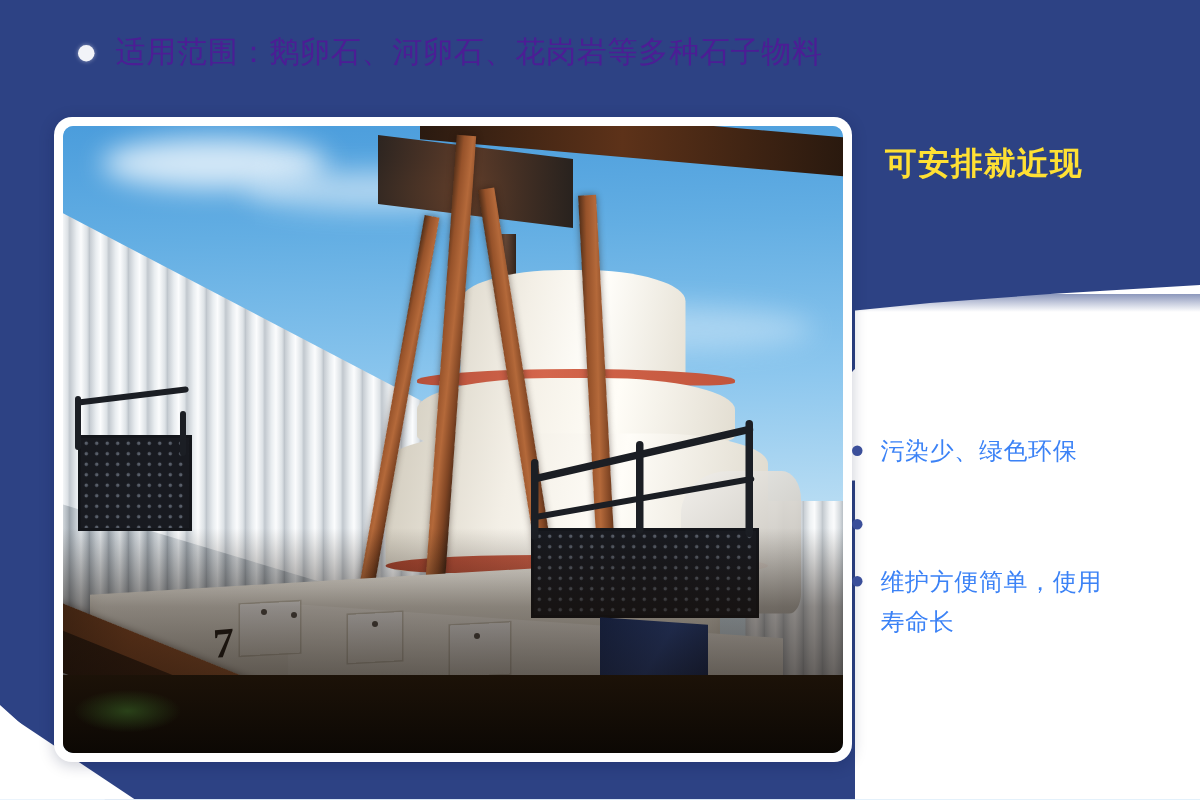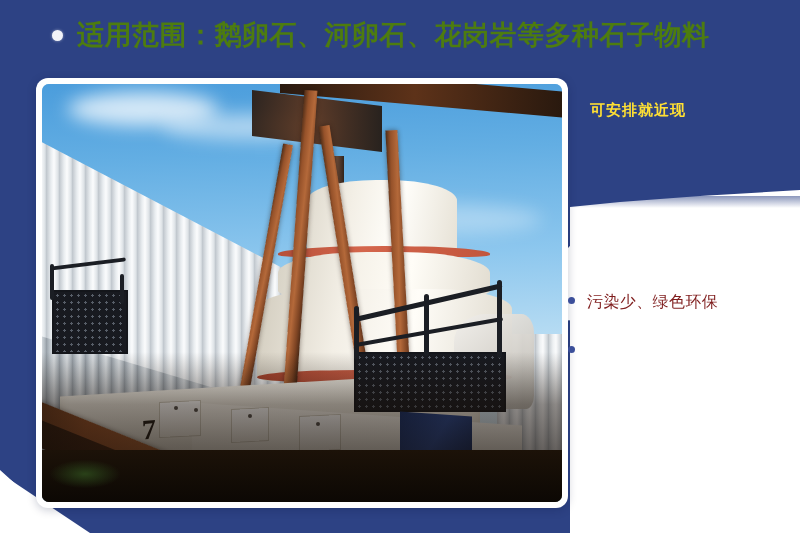--- a/index.html
+++ b/index.html
@@ -74,23 +74,23 @@
     height: 34px;
   }
   .header-bullet {
     width: 11px; height: 11px;
     border-radius: 50%;
     background: #f2f3f8;
     box-shadow: 0 0 3px rgba(255,255,255,0.5);
     flex: 0 0 auto;
   }
   .header-title {
-    color: #4d7c0f;
-    font-size: 27px;
-    font-weight: bold;
+    color: #4c1d95;
+    font-size: 20px;
+    font-weight: normal;
     letter-spacing: 0.5px;
     white-space: nowrap;
     line-height: 1;
   }
 
   
   .photo-card {
     position: absolute;
     left: 36px; top: 78px;
     width: 532px; height: 430px;
@@ -314,21 +314,21 @@
     background: repeating-linear-gradient(90deg,
         #c9cfd4 0px, #eef1f3 4px, #fafbfc 7px, #d5dade 11px, #b8bfc5 13px);
   }
 
   
   .yellow-head {
     position: absolute;
     left: 590px; top: 92px;
     width: 200px;
     color: #ffe033;
-    font-size: 15px;
+    font-size: 21px;
     font-weight: bold;
     line-height: 36px;
     letter-spacing: 1px;
   }
   .bullet-list {
     position: absolute;
     left: 568px; top: 288px;
     width: 232px;
   }
   .bullet-item {
@@ -338,21 +338,21 @@
     margin-bottom: 22px;
   }
   .bullet-dot {
     width: 7px; height: 7px;
     border-radius: 50%;
     background: #3b4f9a;
     flex: 0 0 auto;
     margin-top: 9px;
   }
   .bullet-text {
-    color: #7f1d1d;
+    color: #3b82f6;
     font-size: 16px;
     line-height: 27px;
     letter-spacing: .4px;
   }
 </style>
 </head>
 <body>
 
 <div id="stage">
 
@@ -445,15 +445,20 @@
   </div>
 
   <div class="bullet-list">
     <div class="bullet-item">
       <span class="bullet-dot"></span>
       <span class="bullet-text">污染少、绿色环保</span>
     </div>
     <div class="bullet-item">
       <span class="bullet-dot"></span>
     </div>
+    <div class="bullet-item">
+      <span class="bullet-dot"></span>
+      <span class="bullet-text" style="white-space:pre-line;">维护方便简单，使用
+寿命长</span>
+    </div>
   </div>
 
 </div>
 
 </body></html>

